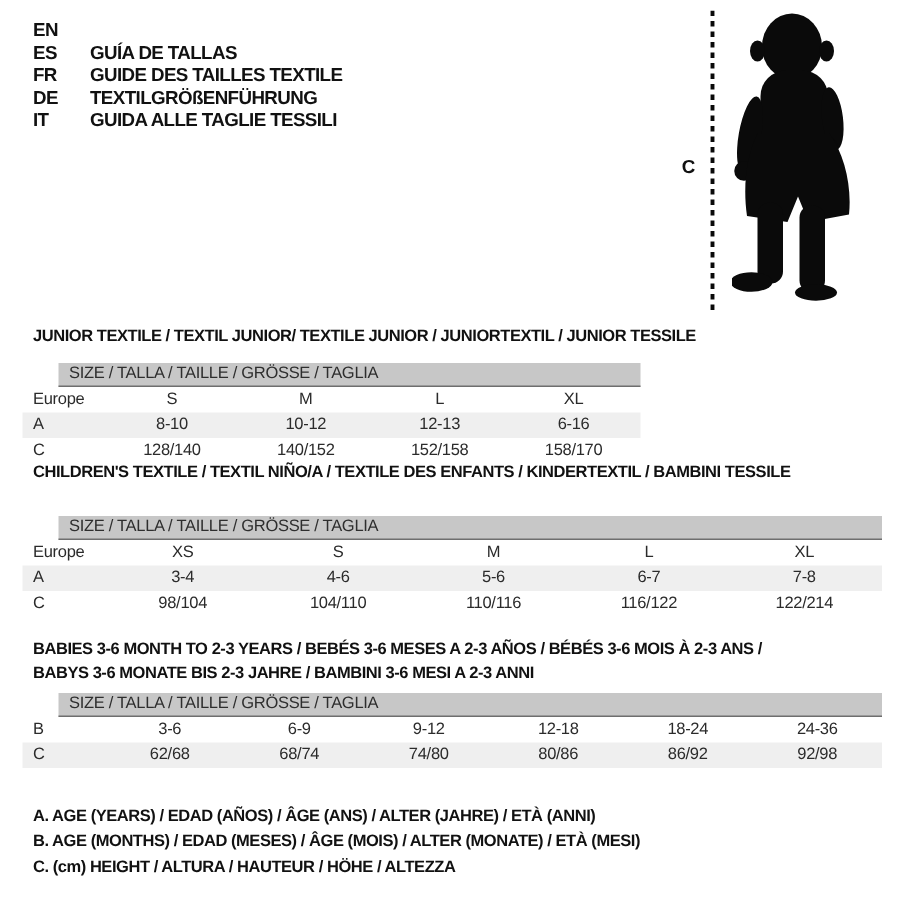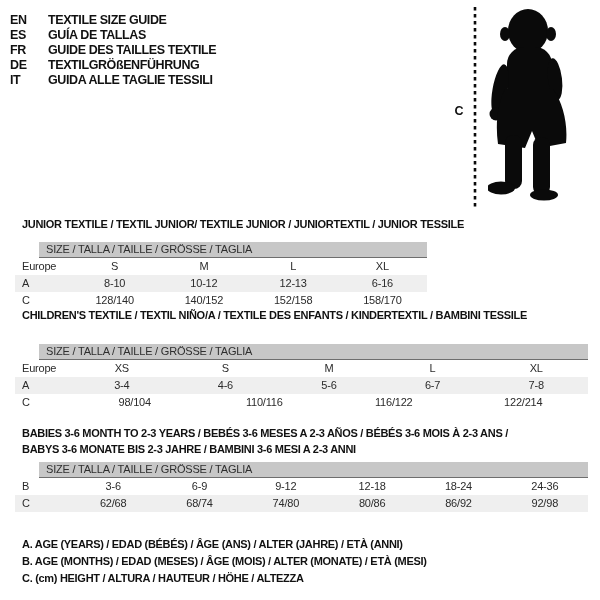--- a/index.html
+++ b/index.html
@@ -2,21 +2,21 @@
 <html style="--size-bar-bg: #c7c7c7; --size-bar-border: #6e6e6e; --row-shaded-bg: #efefef; --silhouette: #0a0a0a;"><head>
 <meta charset="utf-8">
 <style>
   html,body { margin:0; padding:0; }
   body {
     width:600px; height:600px; position:relative; overflow:hidden;
     background:#ffffff; color:#1c1c1c;
     font-family:"Liberation Sans", sans-serif;
   }
   
-  .lang-list { position:absolute; left:10px; top:13px; }
+  .lang-list { position:absolute; left:22px; top:13px; }
   .lang-row { display:flex; height:15px; line-height:15px; }
   .lang-code, .lang-label {
     font-weight:bold; font-size:12.5px; letter-spacing:-0.4px; color:#111;
     white-space:nowrap;
   }
   .lang-code { width:38px; }
   
   .figure { position:absolute; left:440px; top:5px; width:158px; height:205px; }
   .c-label {
     position:absolute; left:8px; top:99px; width:22px; text-align:center;
@@ -36,40 +36,39 @@
   .table { position:absolute; left:15px; }
   .tbl-junior   { top:242px; width:412px; }
   .tbl-children { top:344px; width:573px; }
   .tbl-babies   { top:462px; width:573px; }
   .size-bar {
     height:15px; line-height:15px; padding-left:7px;
     background:var(--size-bar-bg,#c7c7c7);
     border-bottom:1px solid var(--size-bar-border,#6e6e6e);
     font-size:11px; color:#2e2e2e; letter-spacing:-0.2px;margin-left:24px;
   }
-  .trow { display:flex; height:17px; line-height:17px; font-size:11px; color:#2b2b2b; }
+  .trow { display:flex; height:17px; line-height:17px; font-size:11px; color:#2b2b2b;justify-content:center; }
   .trow.shaded { background:var(--row-shaded-bg,#efefef); }
   .tlabel { width:55px; padding-left:7px; box-sizing:border-box; letter-spacing:-0.2px; }
   .tcell  { flex:1; text-align:center; letter-spacing:-0.2px; }
   
   .footnotes { position:absolute; left:22px; top:536px; }
   .footnote {
     height:17.2px; line-height:17.2px; font-weight:bold; font-size:11px;
     letter-spacing:-0.3px; color:#111; white-space:nowrap;
   }
 </style>
 </head>
 <body>
 
 <div>
 
   <div class="lang-list">
     <div class="lang-row">
       <span class="lang-code">EN</span>
-      <span class="lang-label">TEXTILE SIZE GUIDE</span>
     </div>
     <div class="lang-row">
       <span class="lang-code">ES</span>
       <span class="lang-label">GUÍA DE TALLAS</span>
     </div>
     <div class="lang-row">
       <span class="lang-code">FR</span>
       <span class="lang-label">GUIDE DES TAILLES TEXTILE</span>
     </div>
     <div class="lang-row">
@@ -147,20 +146,21 @@
       <span class="tlabel">A</span>
       <span class="tcell">3-4</span>
       <span class="tcell">4-6</span>
       <span class="tcell">5-6</span>
       <span class="tcell">6-7</span>
       <span class="tcell">7-8</span>
     </div>
     <div class="trow">
       <span class="tlabel">C</span>
       <span class="tcell">98/104</span>
+      <span class="tcell">104/110</span>
       <span class="tcell">110/116</span>
       <span class="tcell">116/122</span>
       <span class="tcell">122/214</span>
     </div>
   </div>
 
   <div class="sec-title t-babies-title">
     <div>BABIES 3-6 MONTH TO 2-3 YEARS / BEBÉS 3-6 MESES A 2-3 AÑOS / BÉBÉS 3-6 MOIS À 2-3 ANS /</div>
     <div>BABYS 3-6 MONATE BIS 2-3 JAHRE / BAMBINI 3-6 MESI A 2-3 ANNI</div>
   </div>
@@ -180,18 +180,18 @@
       <span class="tcell">62/68</span>
       <span class="tcell">68/74</span>
       <span class="tcell">74/80</span>
       <span class="tcell">80/86</span>
       <span class="tcell">86/92</span>
       <span class="tcell">92/98</span>
     </div>
   </div>
 
   <div class="footnotes">
-    <div class="footnote">A. AGE (YEARS) / EDAD (BÉBÉS) / ÂGE (ANS) / ALTER (JAHRE) / ETÀ (ANNI)</div>
+    <div class="footnote">A. AGE (YEARS) / EDAD (AÑOS) / ÂGE (ANS) / ALTER (JAHRE) / ETÀ (ANNI)</div>
     <div class="footnote">B. AGE (MONTHS) / EDAD (MESES) / ÂGE (MOIS) / ALTER (MONATE) / ETÀ (MESI)</div>
     <div class="footnote">C. (cm) HEIGHT / ALTURA / HAUTEUR / HÖHE / ALTEZZA</div>
   </div>
 
 </div>
 
 </body></html>

